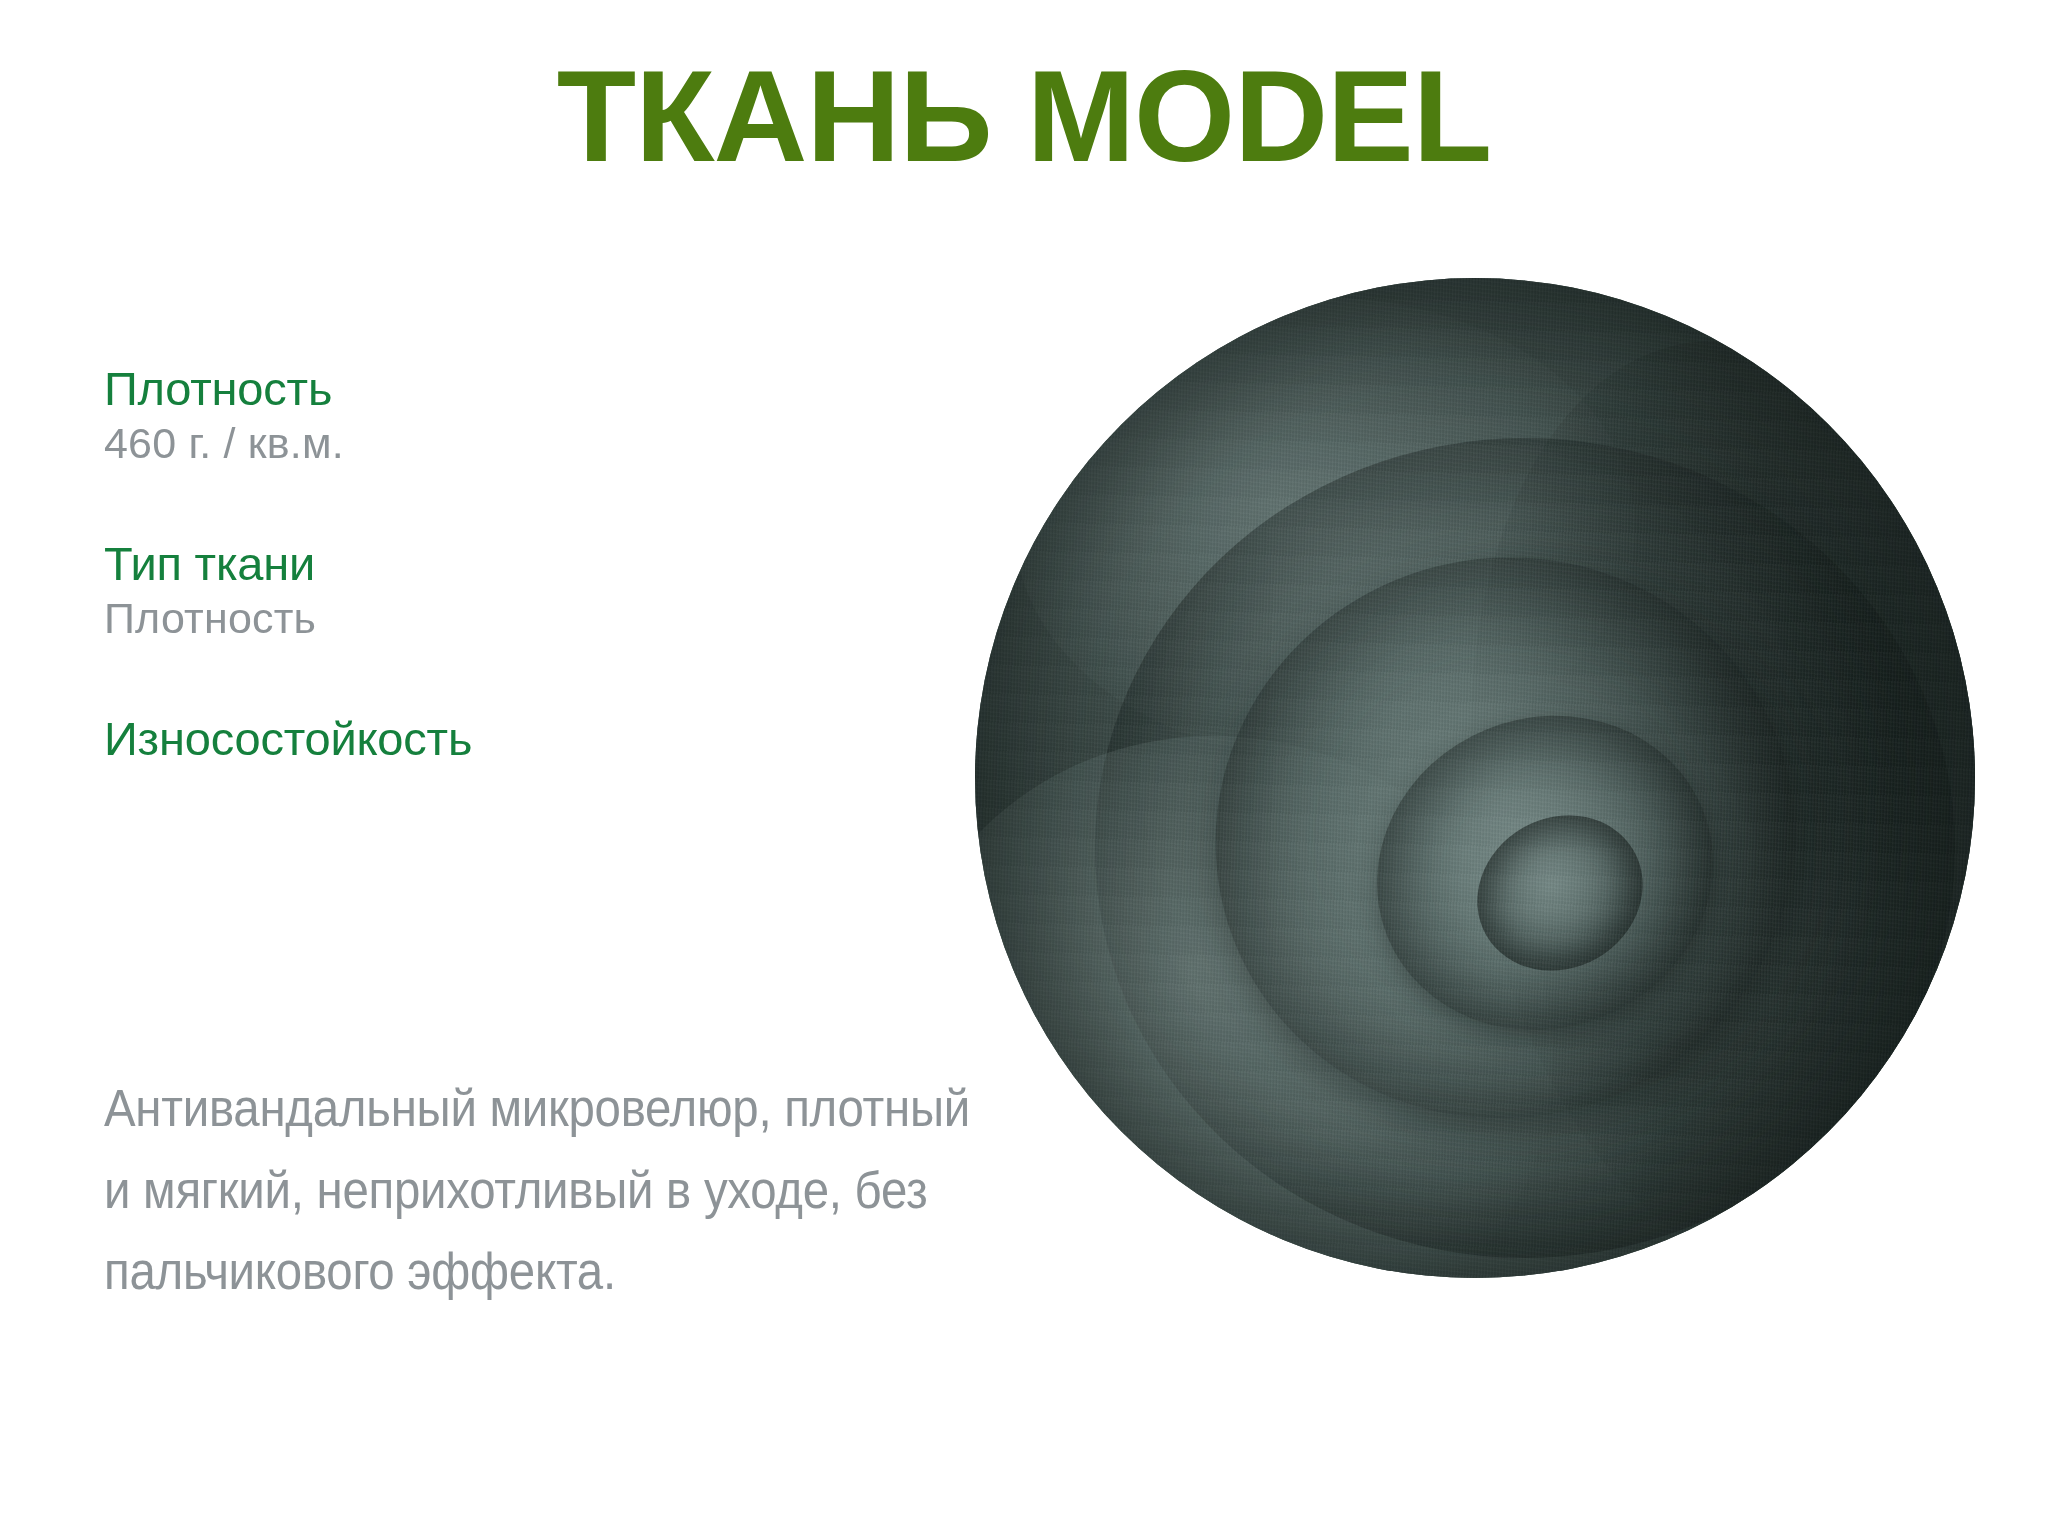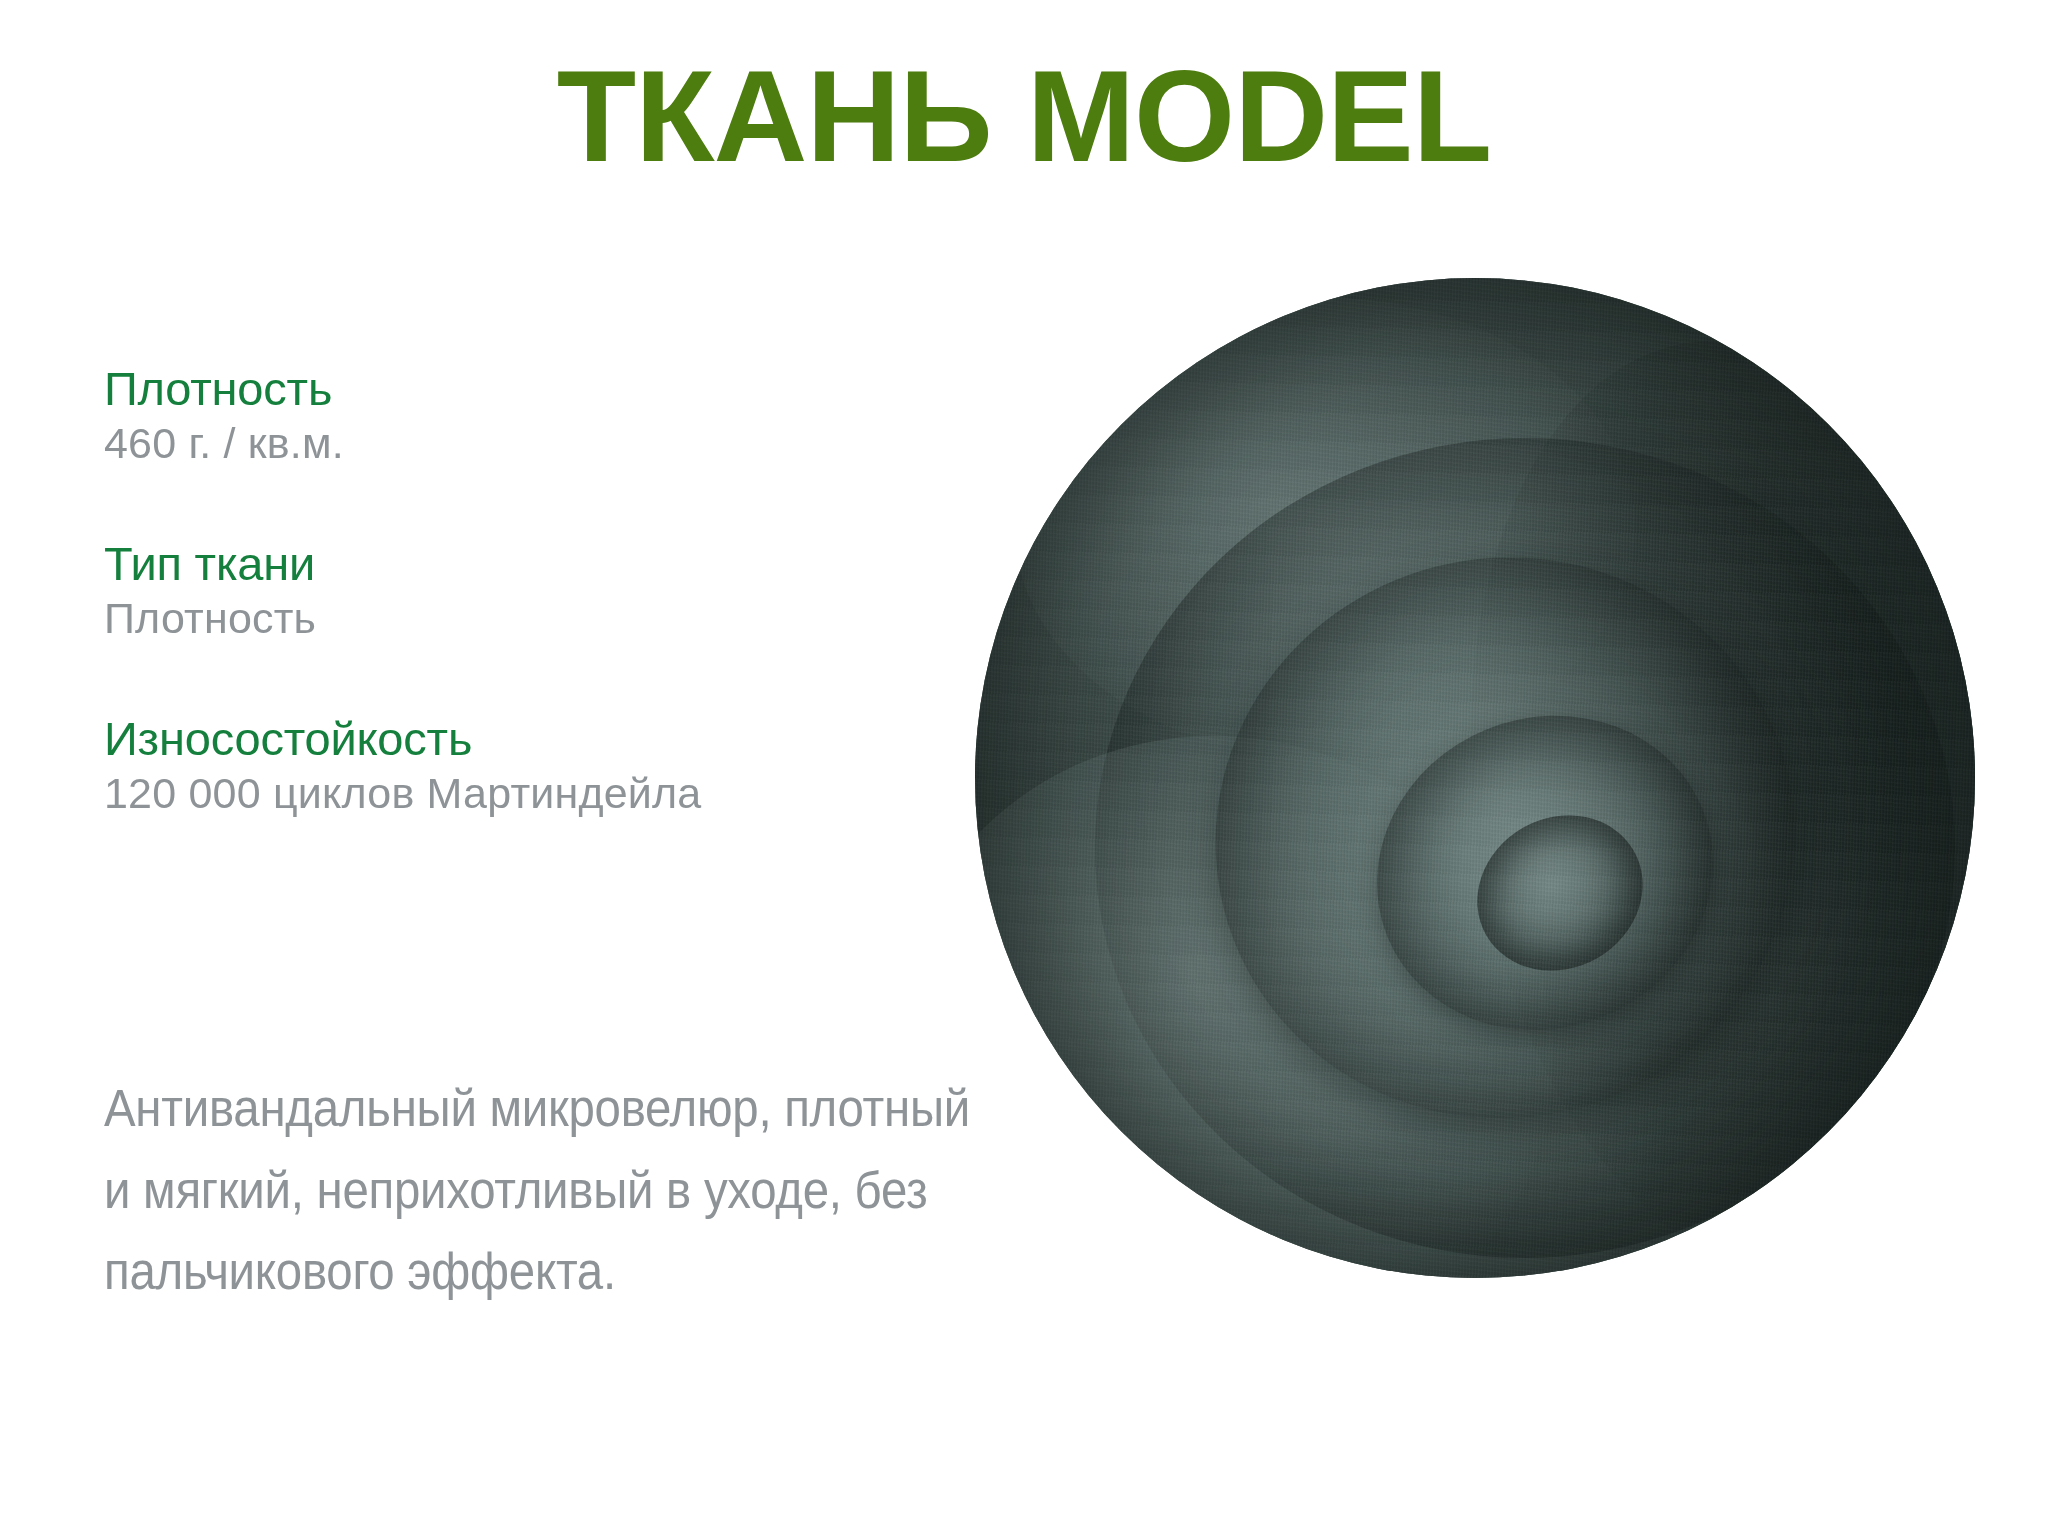--- a/index.html
+++ b/index.html
@@ -160,21 +160,20 @@
       <div class="spec-value">460 г. / кв.м.</div>
     </div>
 
     <div class="spec">
       <div class="spec-label">Тип ткани</div>
       <div class="spec-value">Плотность</div>
     </div>
 
     <div class="spec">
       <div class="spec-label">Износостойкость</div>
-      <div class="spec-value" style="max-width:640px;">120 000 циклов Мартиндейла</div>
     </div>
 
   </div>
 
   <p class="description">Антивандальный микровелюр, плотный и мягкий, неприхотливый в уходе, без пальчикового эффекта.</p>
 
   <div class="photo-wrap">
     <div class="photo">
       <div class="haze"></div>
       <div class="darkband"></div>

